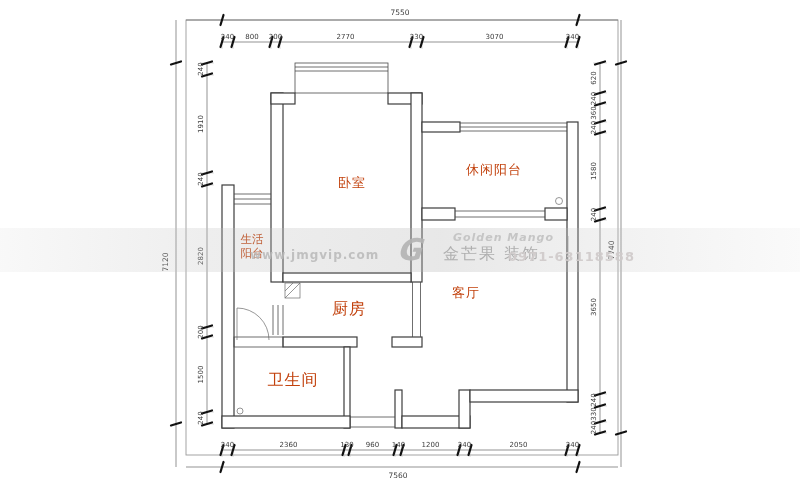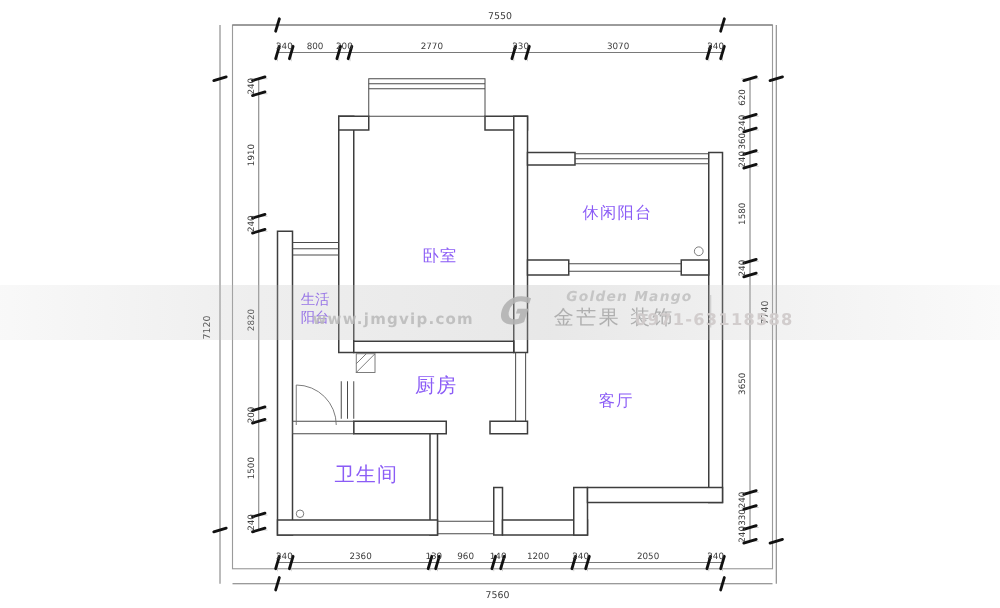--- a/index.html
+++ b/index.html
@@ -8,21 +8,21 @@
   svg{position:absolute;left:0;top:0;}
   .border{fill:none;stroke:#9a9a9a;stroke-width:0.9;}
   .w{fill:#ffffff;stroke:#3d3d3d;stroke-width:1.2;}
   .thin{fill:none;stroke:#4a4a4a;stroke-width:0.8;}
   .xtra{fill:none;stroke:#6a6a6a;stroke-width:0.7;}
   .dl{stroke:#666;stroke-width:0.7;}
   .tk{stroke:#111;stroke-width:2.2;stroke-linecap:round;}
   .ex{stroke:#b5b5b5;stroke-width:0.5;}
   .dt{font-size:7px;fill:#3c3c3c;}
   .dtb{font-size:7.5px;fill:#3c3c3c;}
-  .room-label{position:absolute;transform:translate(-50%,-50%);color:#8b5cf6;
+  .room-label{position:absolute;transform:translate(-50%,-50%);color:#c2410c;
               white-space:nowrap;letter-spacing:1px;}
   .rl-13{font-size:13px;} .rl-12{font-size:16px;}
   .room-label.vert{width:30px;white-space:normal;line-height:1.2;text-align:center;
                    font-size:11.5px;letter-spacing:0;}
   #watermark{position:absolute;left:0;top:228px;width:800px;height:44px;
      background:linear-gradient(90deg,rgba(190,190,190,0.10) 0%,rgba(190,190,190,0.26) 25%,
        rgba(178,178,178,0.30) 55%,rgba(190,190,190,0.22) 75%,rgba(190,190,190,0.08) 100%);}
   #watermark span{position:absolute;white-space:nowrap;}
   .wm-site{left:250px;top:20px;font-size:12px;font-weight:bold;color:rgba(185,185,185,0.85);
            letter-spacing:1px;}
@@ -231,25 +231,25 @@
         <line x1="171" y1="64.5" x2="181" y2="61.5" class="tk"></line>
         <line x1="171" y1="425.5" x2="181" y2="422.5" class="tk"></line>
         <text x="168" y="262" class="dtb" text-anchor="middle" transform="rotate(-90 168 262)">7120</text>
         <line x1="621" y1="20" x2="621" y2="467" class="dl"></line>
         <line x1="616" y1="64.5" x2="626" y2="61.5" class="tk"></line>
         <line x1="616" y1="434.5" x2="626" y2="431.5" class="tk"></line>
         <text x="614" y="250" class="dtb" text-anchor="middle" transform="rotate(-90 614 250)">7740</text>
       </g>
   </svg>
 
-  <div class="room-label rl-13" style="left:352px;top:183px;margin-top:22px;">卧室</div>
+  <div class="room-label rl-13" style="left:352px;top:183px;">卧室</div>
   <div class="room-label rl-13" style="left:494px;top:170px;">休闲阳台</div>
   <div class="room-label vert" style="left:252px;top:247px;">生活阳台</div>
   <div class="room-label rl-12" style="left:349px;top:309px;">厨房</div>
-  <div class="room-label rl-13" style="left:493px;top:293px;margin-top:28px;">客厅</div>
+  <div class="room-label rl-13" style="left:466px;top:293px;">客厅</div>
   <div class="room-label rl-12" style="left:293px;top:380px;text-align:center;">卫生间</div>
 
   <div id="watermark">
     <span class="wm-site">www.jmgvip.com</span>
     <span class="wm-gmark">G</span>
     <span class="wm-en">Golden Mango</span>
     <span class="wm-cn">金芒果 装饰</span>
     <span class="wm-div"></span>
     <span class="wm-phone">0971-63118588</span>
   </div>

